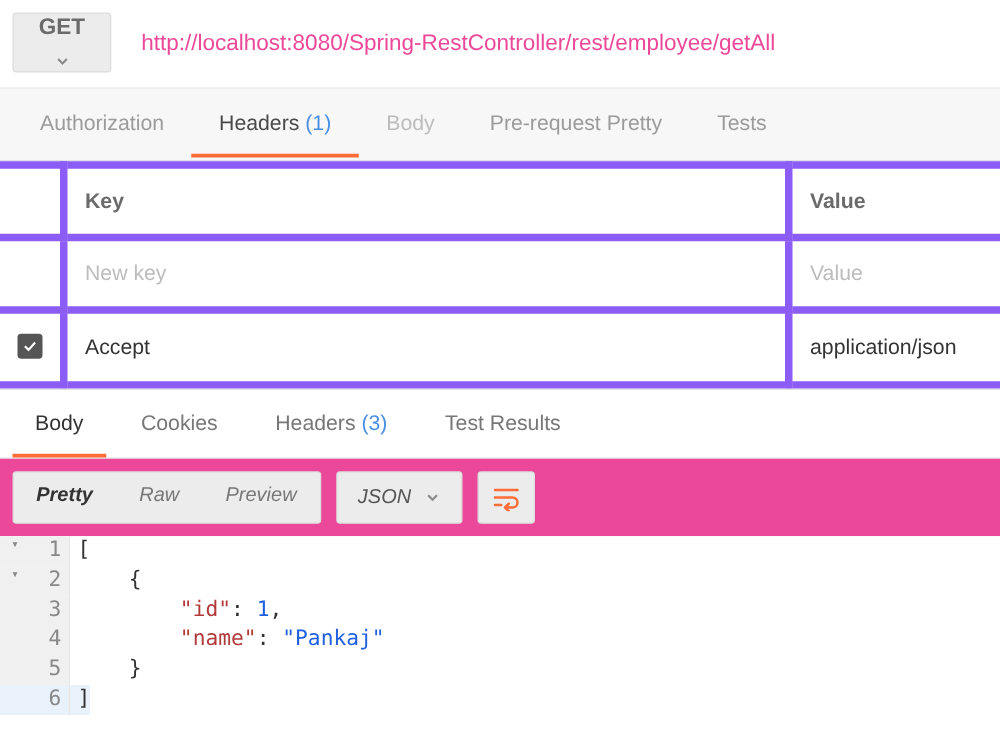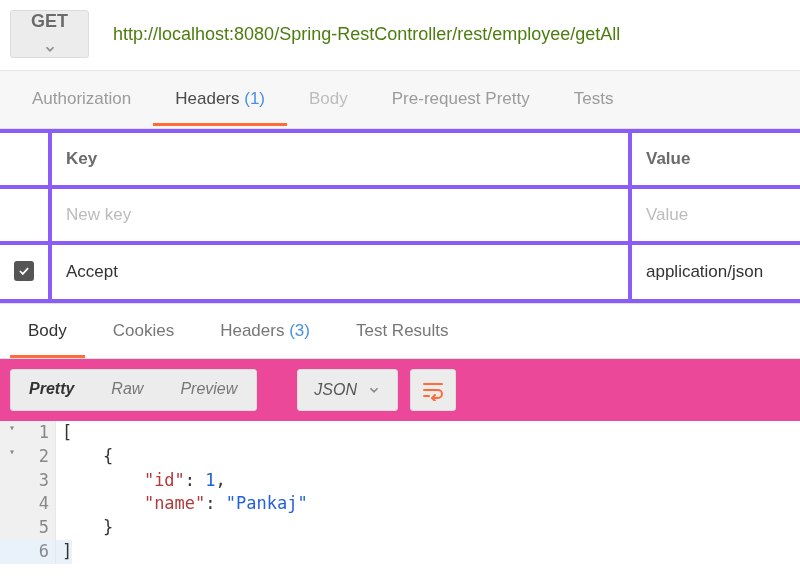--- a/index.html
+++ b/index.html
@@ -34,21 +34,21 @@
     cursor: pointer;
     flex-direction: column;
   }
   .chevron-down {
     width: 14px; height: 14px;
   }
   .url-input {
     flex: 1;
     border: none;
     font-size: 18px;
-    color: #4d7c0f;
+    color: #ec4899;
     padding: 0 6px;
     outline: none;
     background: transparent;
   }
   .tabs {
     display: flex;
     align-items: flex-start;
     background: #f7f7f7;
     border-bottom: 1px solid #e0e0e0;
     padding: 0 10px;
@@ -67,21 +67,21 @@
   }
   .tab .count {
     color: #4a90e2;
   }
   .tab.dim { color: #bdbdbd; }
   .headers-table {
     width: 100%;
     border-collapse: collapse;
   }
   .headers-table th, .headers-table td {
-    border: 4px solid #8b5cf6;
+    border: 6px solid #8b5cf6;
     padding: 16px 14px;
     font-size: 17px;
     text-align: left;
     font-weight: 400;
   }
   .headers-table th {
     color: #6b6b6b;
     font-weight: 600;
     background: #fff;
   }
@@ -146,21 +146,20 @@
     background: #ececec;
     border: 1px solid #dcdcdc;
     border-radius: 3px;
     padding: 10px 16px;
     display: flex;
     align-items: center;
     gap: 10px;
     color: #555;
     font-size: 16px;
     cursor: pointer;
-    margin-left: 28px;
   }
   .wrap-btn {
     background: #ececec;
     border: 1px solid #dcdcdc;
     border-radius: 3px;
     width: 46px; height: 42px;
     display:flex; align-items:center; justify-content:center;
     cursor:pointer;
   }
   .code-area {

